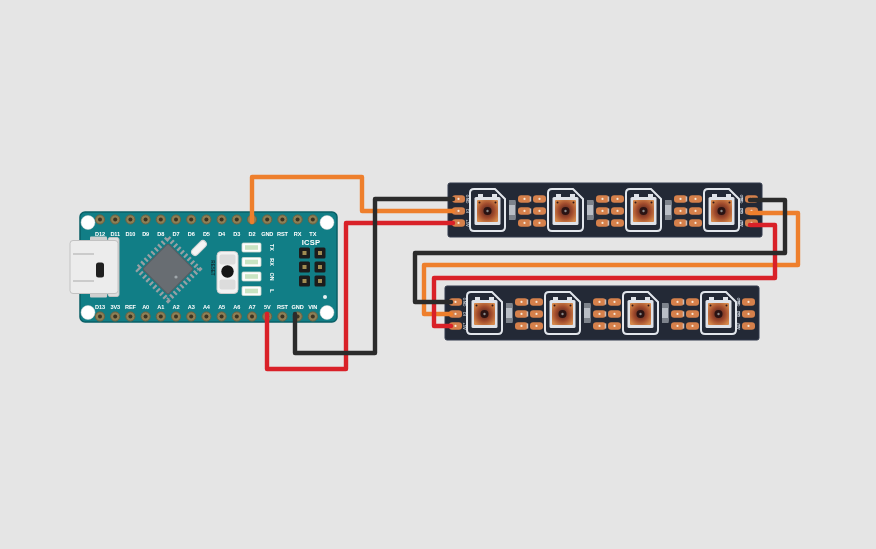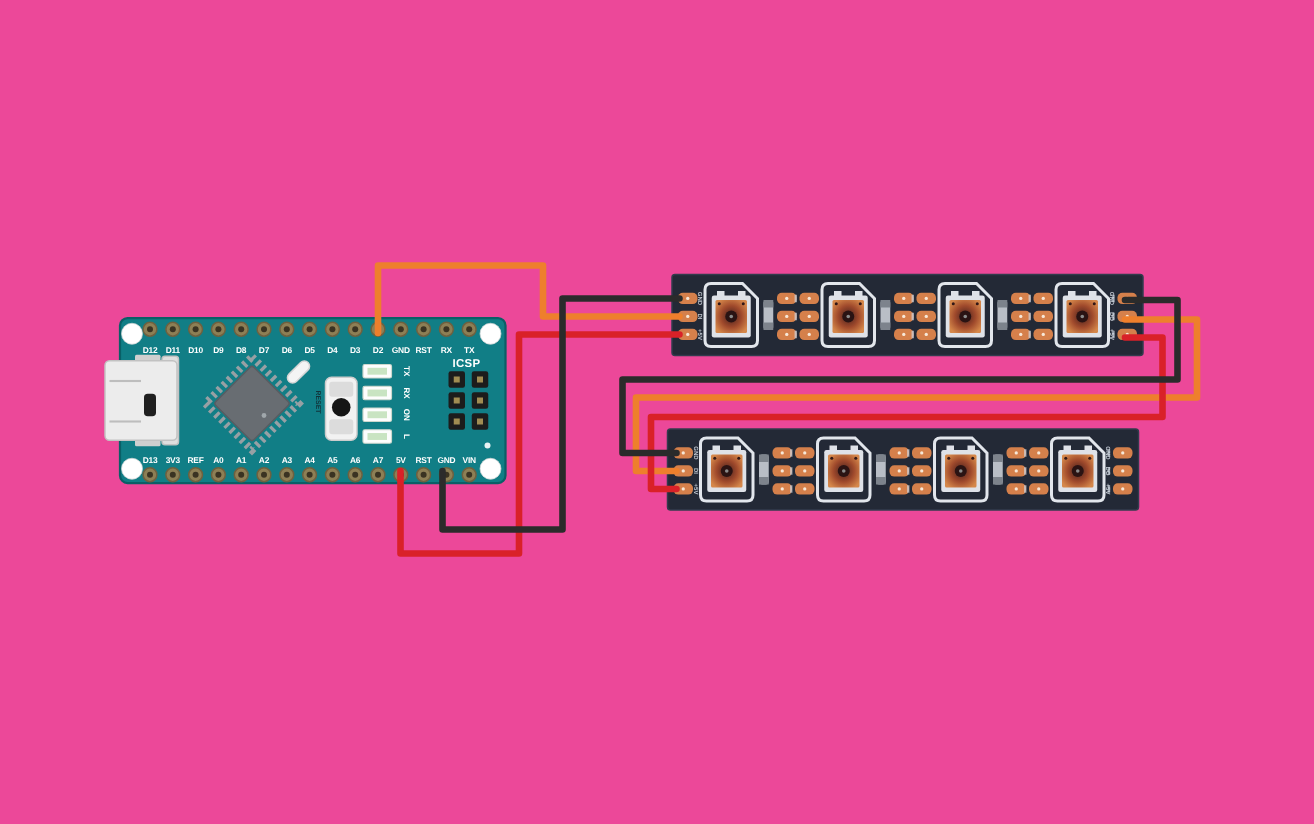--- a/index.html
+++ b/index.html
@@ -1,16 +1,16 @@
 <!DOCTYPE html>
 <html><head>
 <meta charset="utf-8">
 <style>
   html,body{margin:0;padding:0;background:#ffffff;}
-  .stage{position:relative;width:876px;height:549px;background:#ec4899;overflow:hidden;}
+  .stage{position:relative;width:876px;height:549px;background:#e5e5e5;overflow:hidden;}
   svg{display:block;font-family:"Liberation Sans","DejaVu Sans",sans-serif;}
   .pin-label{font-size:5.6px;font-weight:bold;fill:#ffffff;text-anchor:middle;letter-spacing:-0.15px;}
   .icsp-label{font-size:7.6px;font-weight:bold;fill:#ffffff;text-anchor:middle;letter-spacing:0.2px;}
   .led-label{font-size:5.4px;font-weight:bold;fill:#ffffff;text-anchor:middle;}
   .reset-label{font-size:4.6px;font-weight:bold;fill:#11333a;text-anchor:middle;}
   .pad-label{font-size:4px;font-weight:bold;fill:#cfd6df;text-anchor:middle;opacity:0.9;}
   .wire{fill:none;stroke-width:4.4;stroke-linecap:round;stroke-linejoin:round;}
 </style>
 </head>
 <body>

